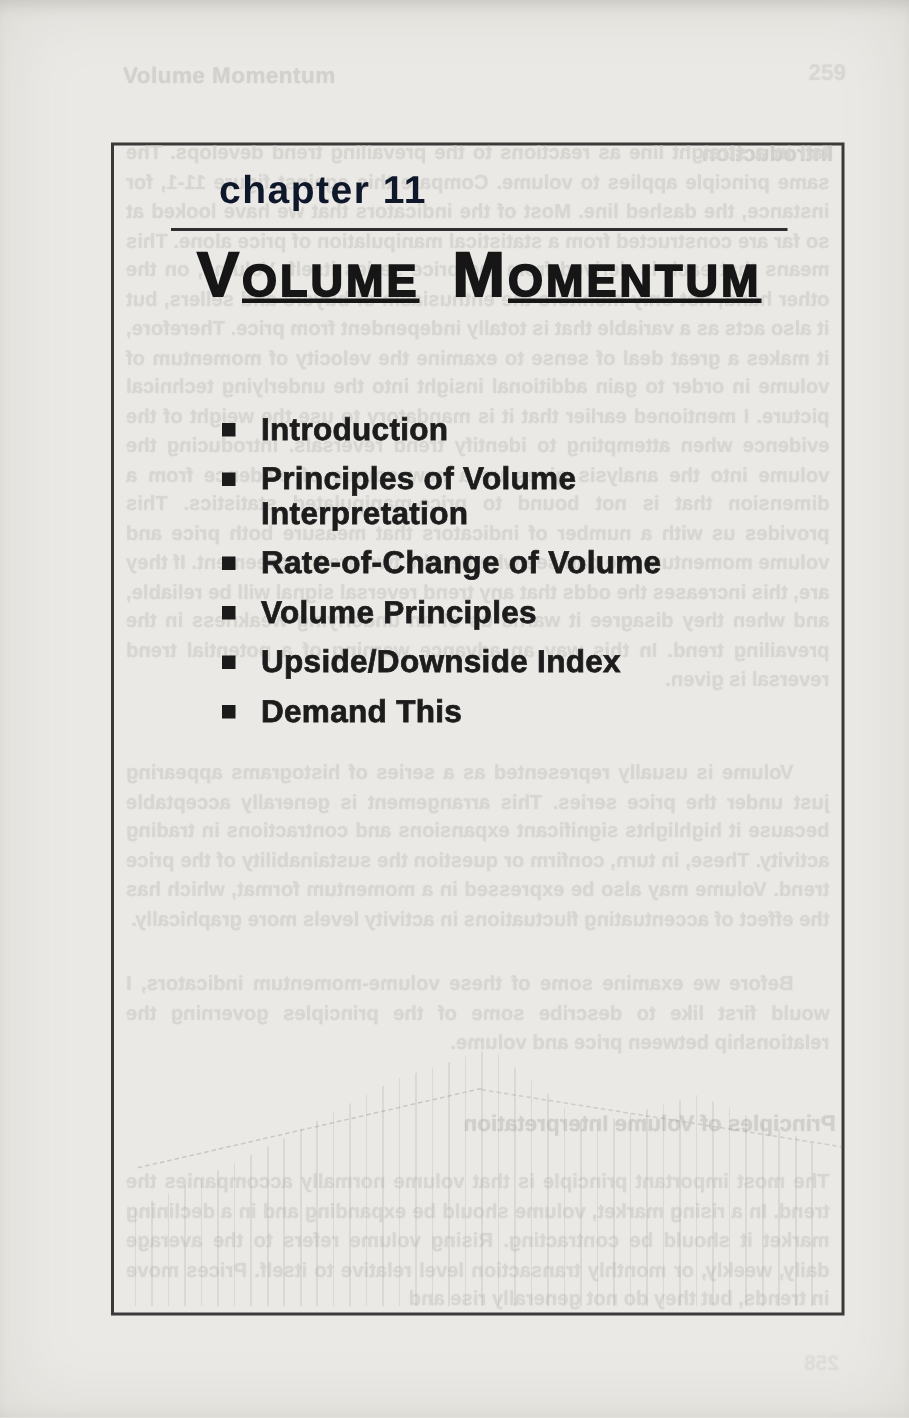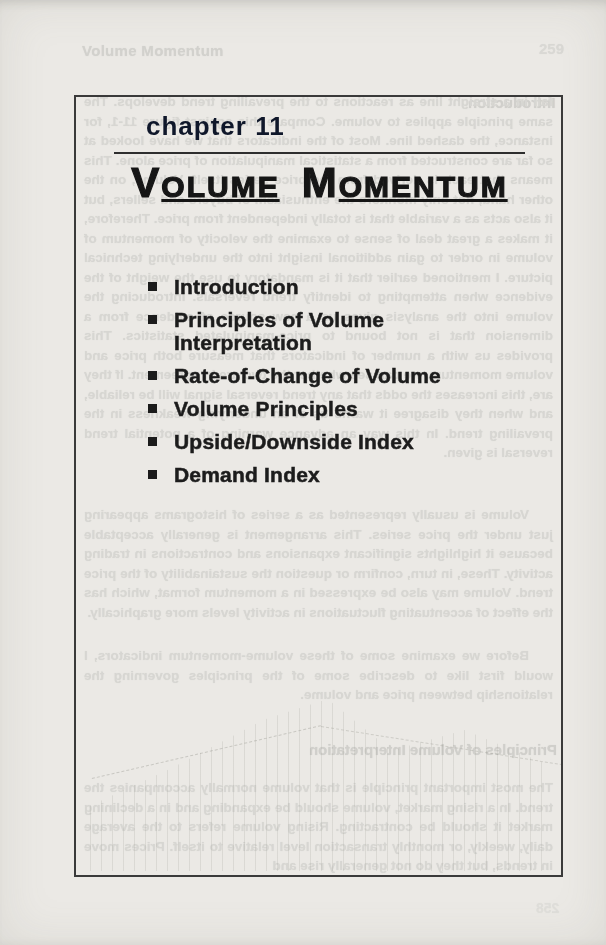--- a/index.html
+++ b/index.html
@@ -136,17 +136,17 @@
       <li>
         <span class="bullet-sq"></span>
         <span class="toc-label">Volume Principles</span>
       </li>
       <li>
         <span class="bullet-sq"></span>
         <span class="toc-label">Upside/Downside Index</span>
       </li>
       <li>
         <span class="bullet-sq"></span>
-        <span class="toc-label">Demand Index</span>
+        <span class="toc-label">Demand This</span>
       </li>
     </ul>
   </div>
 </div>
 
 </body></html>

